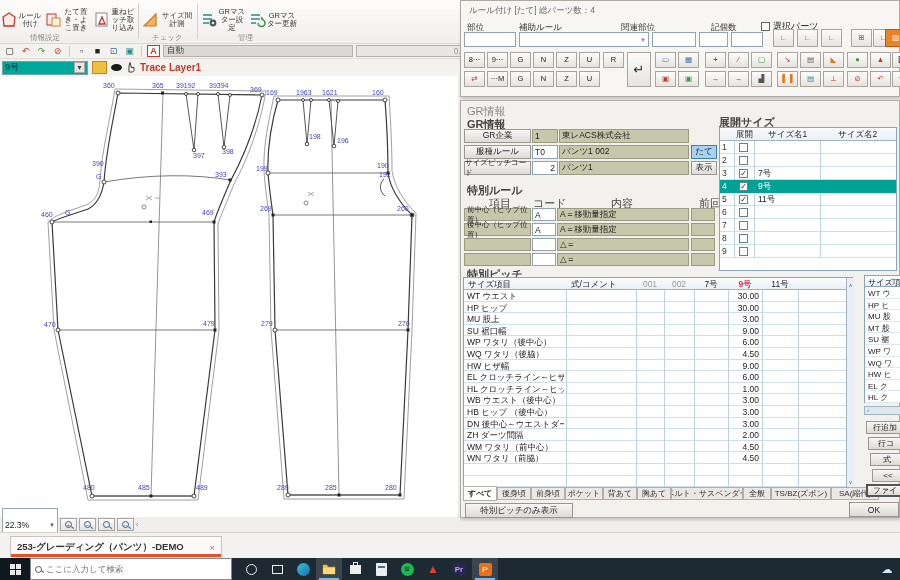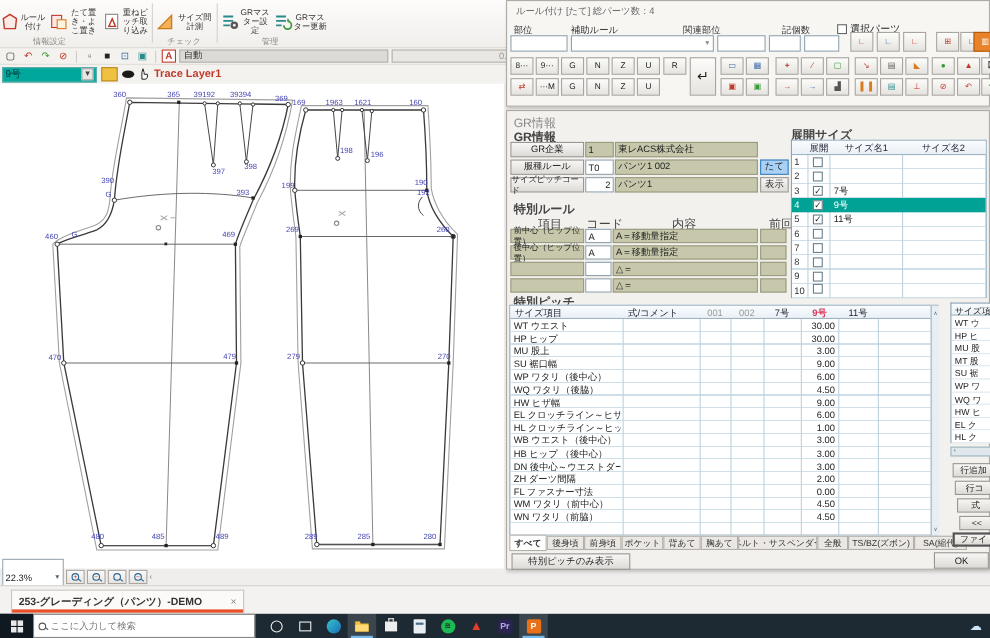--- a/index.html
+++ b/index.html
@@ -567,24 +567,20 @@
             <span class="cb"></span>
           </div>
         <div class="szr">
             <span class="no">8</span>
             <span class="cb"></span>
           </div>
         <div class="szr">
             <span class="no">9</span>
             <span class="cb"></span>
           </div>
-        <div class="szr">
-            <span class="no">10</span>
-            <span class="cb" style="top:0"></span>
-          </div>
       </div>
     </div>
 
     <div class="glab" style="left:6px;top:166px;font-weight:bold">特別ピッチ</div>
     <div id="pitch-table">
       <div id="pitch-head" class="tbl-head">
         <span style="left:4px">サイズ項目</span>
         <span style="left:107px">式/コメント</span>
         <span style="left:172px;width:28px;text-align:center;color:#999">001</span>
         <span style="left:200px;width:30px;text-align:center;color:#999">002</span>
@@ -637,24 +633,20 @@
             <span class="pn">HB ヒップ （後中心）</span>
             <span class="pv">3.00</span>
           </div>
         <div class="pr">
             <span class="pn">DN 後中心～ウエストダーツ</span>
             <span class="pv">3.00</span>
           </div>
         <div class="pr">
             <span class="pn">ZH ダーツ間隔</span>
             <span class="pv">2.00</span>
-          </div>
-        <div class="pr">
-            <span class="pn">FL ファスナー寸法</span>
-            <span class="pv">0.00</span>
           </div>
         <div class="pr">
             <span class="pn">WM ワタリ（前中心）</span>
             <span class="pv">4.50</span>
           </div>
         <div class="pr">
             <span class="pn">WN ワタリ（前脇）</span>
             <span class="pv">4.50</span>
           </div>
       </div>

